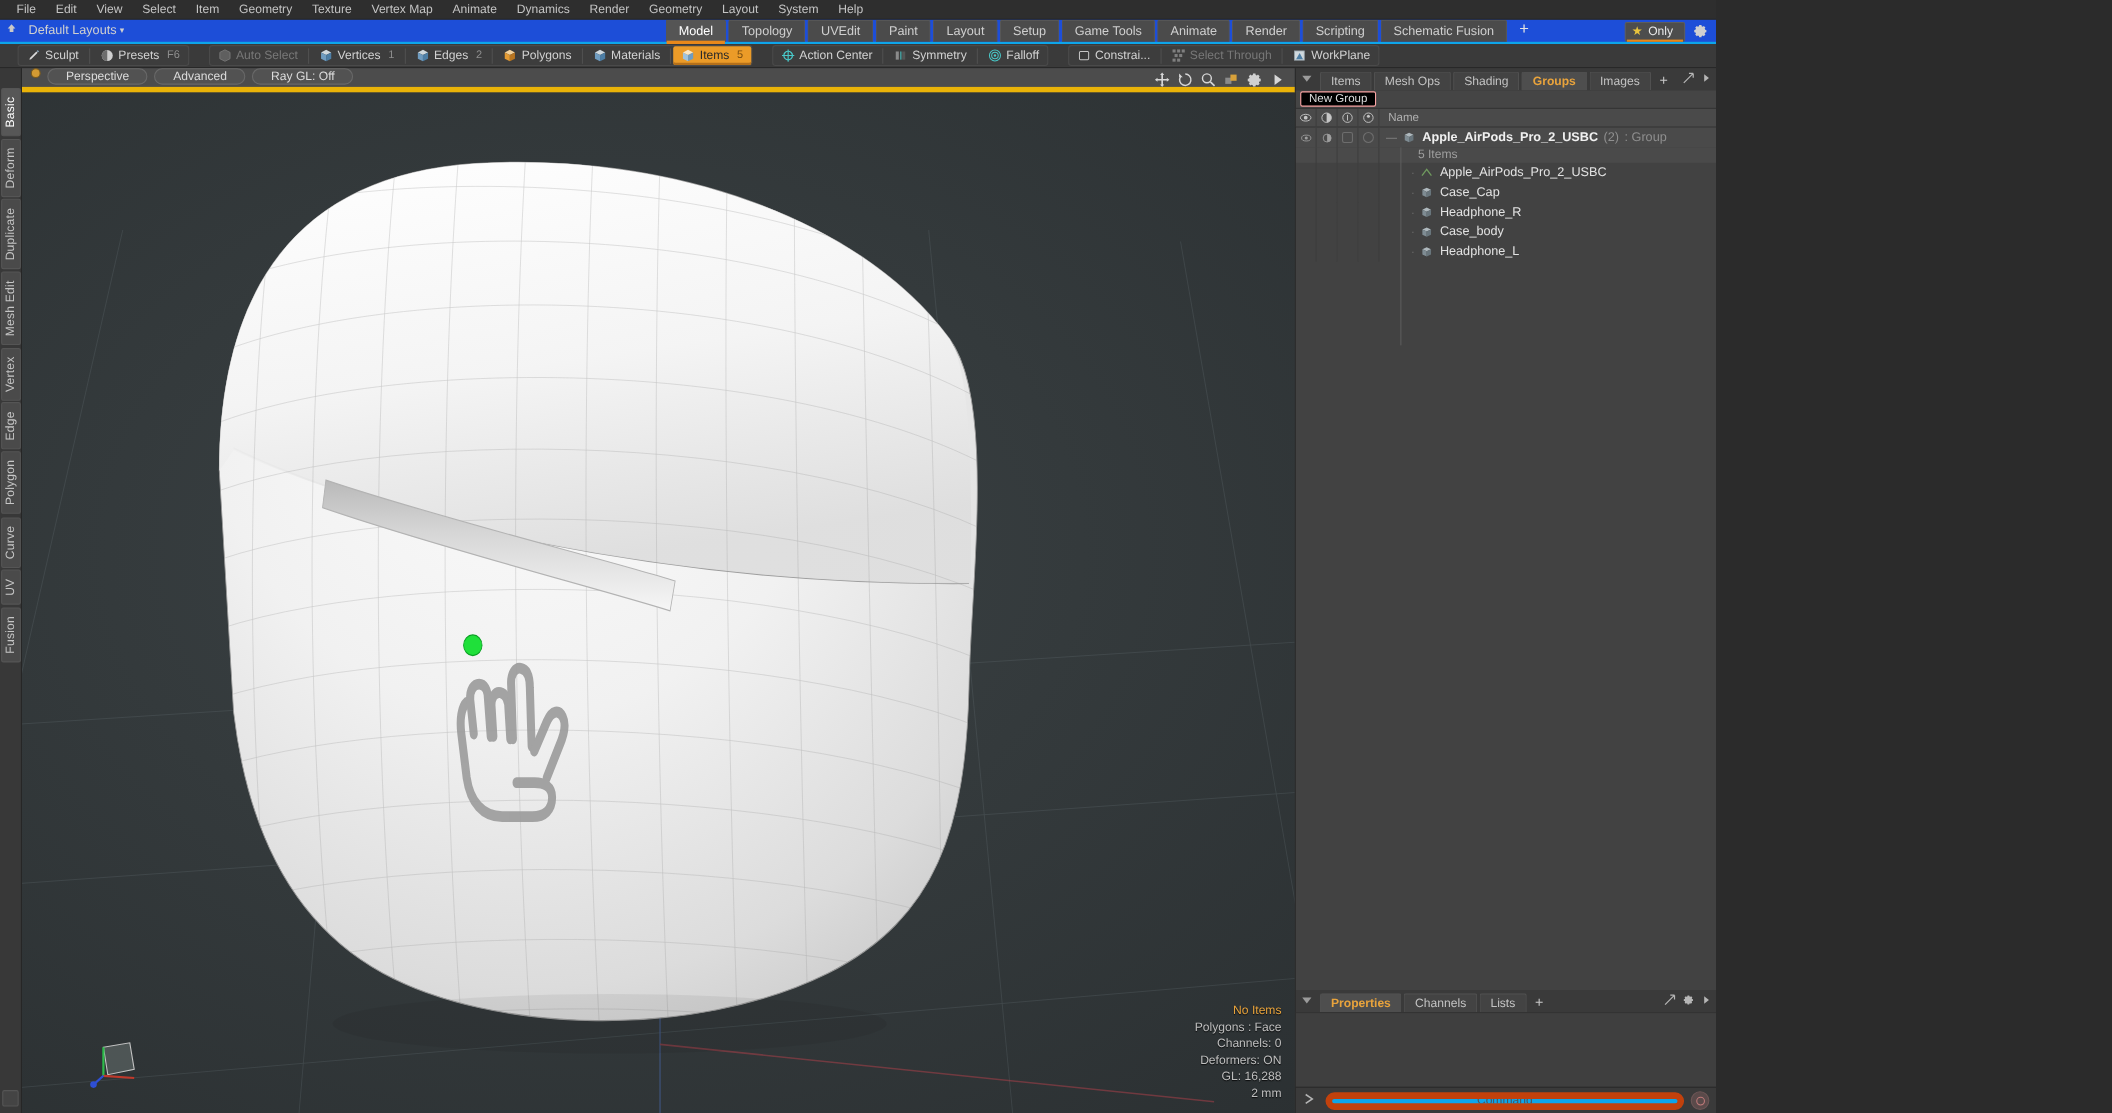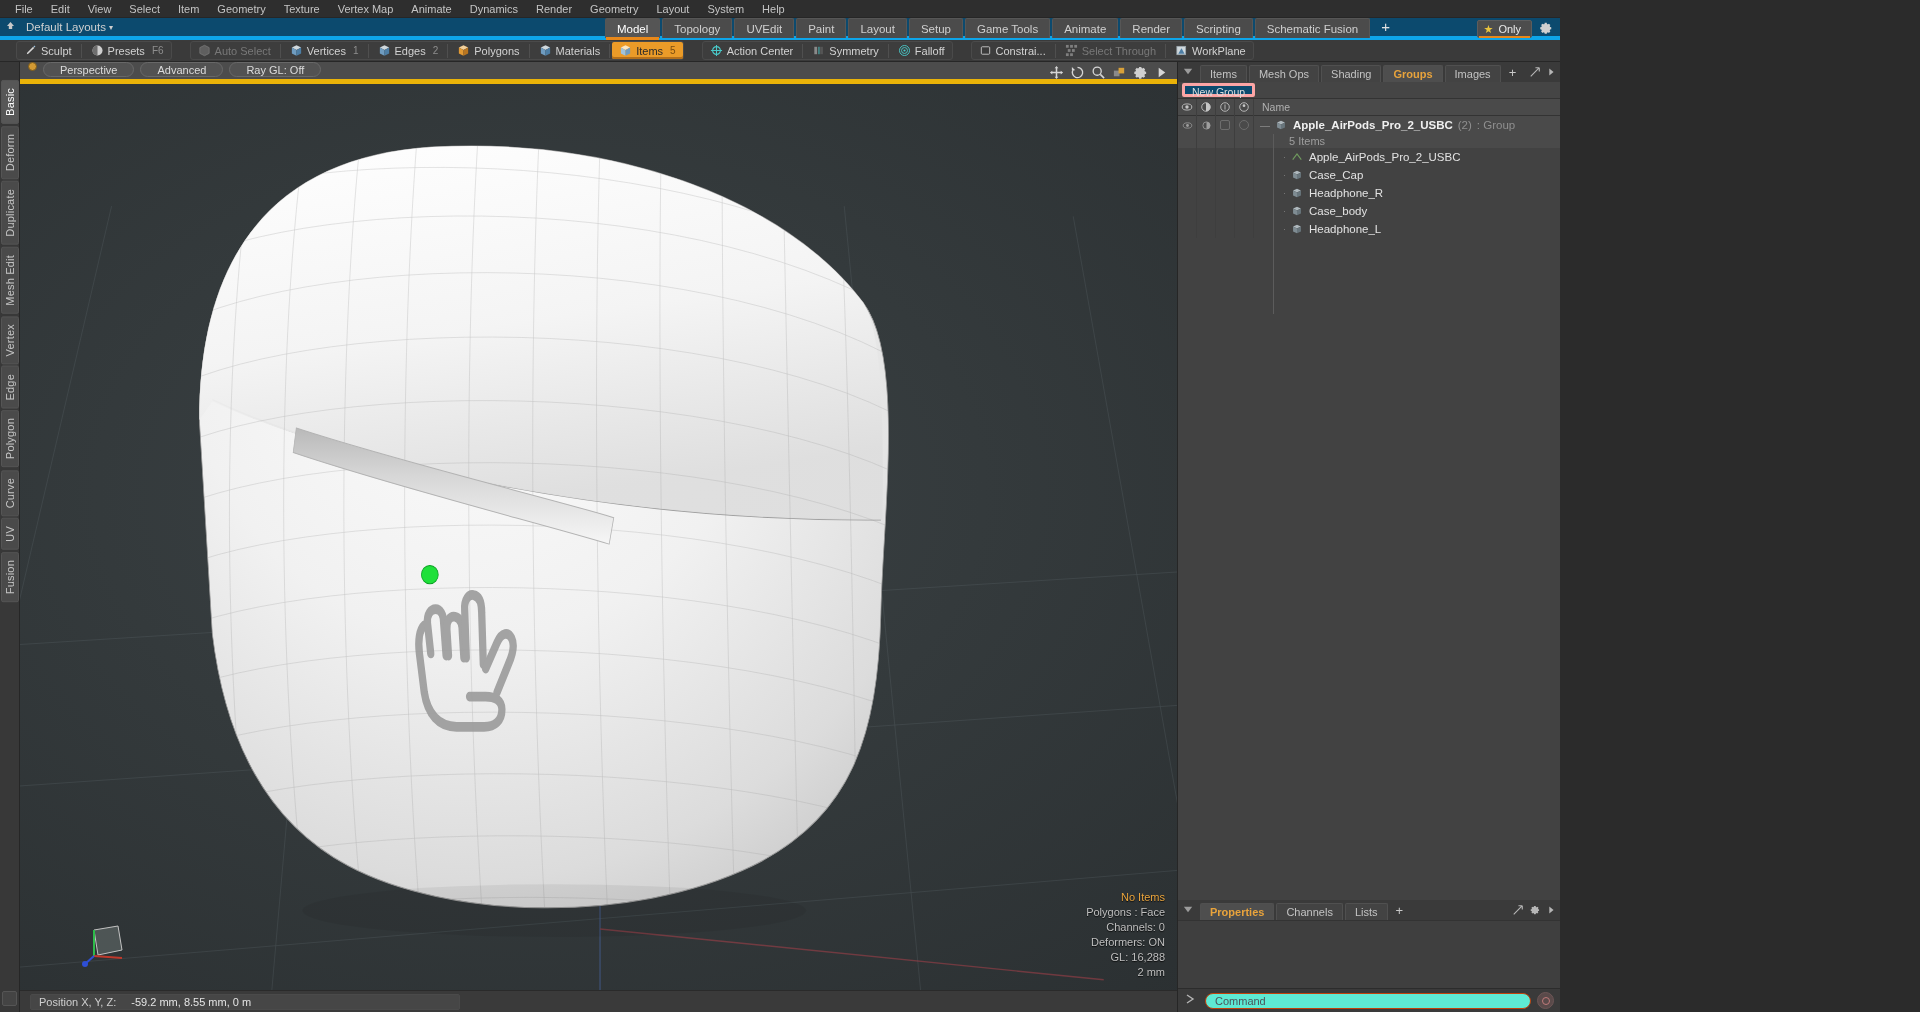--- a/index.html
+++ b/index.html
@@ -18,22 +18,22 @@
   .menubar{
     height:18px; background:#2e2e2e; display:flex; align-items:center;
     padding-left:6px; flex:0 0 18px; border-bottom:1px solid #262626;
   }
   .menubar .mi{
     padding:0 9px; line-height:18px; height:18px; font-size:11px; color:#c4c4c4; cursor:default;
   }
 
   
   .layoutrow{
-    height:22px; flex:0 0 22px; background:#0c4a6e; display:flex; align-items:center;
-    position:relative; border-bottom:4px solid #0ea5e9;
+    height:22px; flex:0 0 22px; background:#1d4ed8; display:flex; align-items:center;
+    position:relative; border-bottom:2px solid #0ea5e9;
   }
   .layoutrow .uparrow{
     width:20px; text-align:center; color:#b9b9b9; font-size:11px; line-height:22px;
   }
   .layoutrow .deflayout{ font-size:11.5px; color:#d0d0d0; padding:0 6px; }
   .layoutrow .deflayout .caret{ font-size:8px; margin-left:3px; position:relative; top:-1px; }
   .tabstrip{ position:absolute; left:605px; top:0; height:22px; display:flex; align-items:flex-start; }
   .ltab{
     height:20px; line-height:20px; padding:0 11px; font-size:11.5px; color:#cfcfcf;
     background:#4b4b4b; border:1px solid #565656; border-bottom:none;
@@ -139,21 +139,21 @@
   .ptabbar .corner{ width:14px; height:14px; margin-bottom:2px; margin-right:4px; color:#9a9a9a; font-size:9px; }
   .ptab{
     height:17px; line-height:16px; padding:0 9px; font-size:11px; color:#c3c3c3;
     background:#434343; border:1px solid #505050; border-bottom:none; border-radius:2px 2px 0 0; margin-right:2px;
   }
   .ptab.sel{ background:#4e4e4e; color:#e8a33c; font-weight:bold; }
   .ptab.plus{ background:transparent; border:none; font-size:13px; color:#c9c9c9; padding:0 6px;}
   .ptabbar .rightic{ position:absolute; right:4px; bottom:2px; display:flex; gap:5px; color:#b6b6b6; font-size:10px; }
 
   .subbar{ height:17px; flex:0 0 17px; background:#454545; display:flex; align-items:center; padding-left:4px; border-bottom:1px solid #333;}
-  .subbtn{ height:14px; line-height:13px; font-size:10.5px; padding:0 7px; background:#0c4a6e; border:3px solid #fca5a5; border-radius:2px; color:#dcdcdc;}
+  .subbtn{ height:14px; line-height:13px; font-size:10.5px; padding:0 7px; background:#000000; border:1px solid #fca5a5; border-radius:2px; color:#dcdcdc;}
 
   .treehead{
     height:17px; flex:0 0 17px; background:#4a4a4a; display:flex; align-items:center;
     font-size:10.5px; color:#b9b9b9; border-bottom:1px solid #333;
   }
   .colic{ width:19px; display:flex; align-items:center; justify-content:center; border-right:1px solid #3e3e3e; height:17px;}
   .namecol{ padding-left:8px; flex:1 1 auto; color:#b0b0b0; }
 
   .treebody{ flex:1 1 auto; background:#424242; overflow:hidden; position:relative; }
   .trow{ display:flex; align-items:center; height:18px; font-size:11.5px; position:relative; }
@@ -168,22 +168,22 @@
   .chk{ width:10px; height:10px; border:1px solid #6d6d6d; border-radius:2px; background:#4a4a4a; }
   .itemname{ color:#e2e2e2; }
   .treeline{ position:absolute; left:95px; top:0; bottom:0; width:1px; background:#5c5c5c; }
 
   .propspanel{ height:88px; flex:0 0 88px; background:#3a3a3a; display:flex; flex-direction:column; }
   .propsbody{ flex:1 1 auto; background:#3f3f3f; border-top:1px solid #333; }
 
   .cmdbar{ height:24px; flex:0 0 24px; background:#3a3a3a; display:flex; align-items:center; padding:0 6px; gap:6px; border-top:1px solid #2c2c2c;}
   .cmdicon{ width:15px; color:#b5b5b5; font-size:12px; text-align:center; }
   .cmdinput{
-    flex:1 1 auto; height:16px; background:#5eead4; border:1px solid #c2410c; border-radius:8px;
-    font-size:11px; color:#40474d; padding:0 9px; line-height:14px; font-family:inherit;
+    flex:1 1 auto; height:16px; background:#0ea5e9; border:6px solid #c2410c; border-radius:8px;
+    font-size:11px; color:#40474d; padding:0 9px; line-height:14px; font-family:inherit;text-align:center;
   }
   .cmdinput::placeholder{ color:#4c545a; }
   .cmdbtn{ width:17px; height:17px; border-radius:50%; background:#5a4a4a; border:1px solid #6d5656; display:flex; align-items:center; justify-content:center;}
   .cmdbtn .inner{ width:8px; height:8px; border-radius:50%; border:1.5px solid #c07a7a; }
 </style>
 </head>
 <body>
 
 <div id="app">
 
@@ -583,26 +583,20 @@
         <div class="stats">
           <div class="hl">No Items</div>
           <div>Polygons : Face</div>
           <div>Channels: 0</div>
           <div>Deformers: ON</div>
           <div>GL: 16,288</div>
           <div>2 mm</div>
         </div>
       </div>
 
-      <div class="statusbar">
-        <div class="field">
-          <span class="lbl">Position X, Y, Z:</span>
-          <span class="val">-59.2 mm, 8.55 mm, 0 m</span>
-        </div>
-      </div>
     </div>
 
     <div class="rightcol">
 
       <div class="ptabbar">
         <div class="corner">
           <svg width="13" height="13" viewBox="0 0 14 14">
               <path d="M2 3h9l-4.5 6z" fill="#9b9b9b"></path>
             </svg>
         </div>

